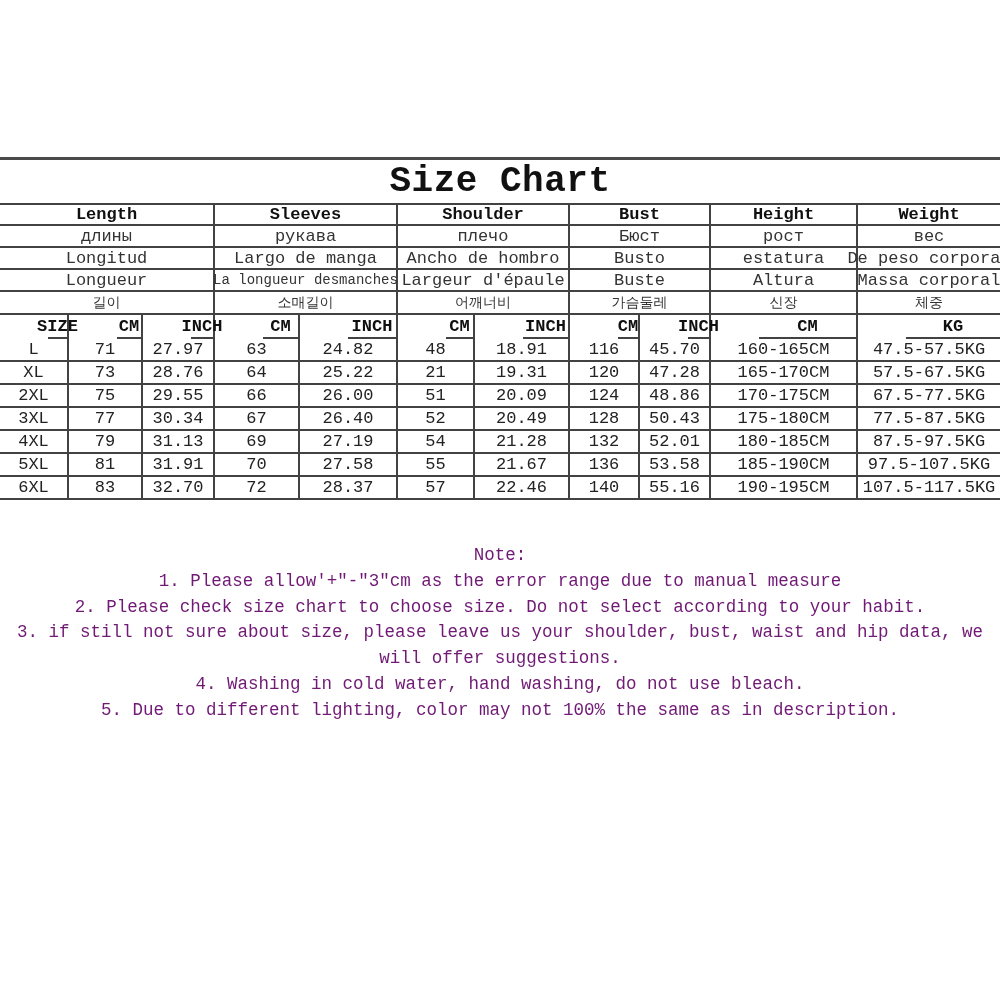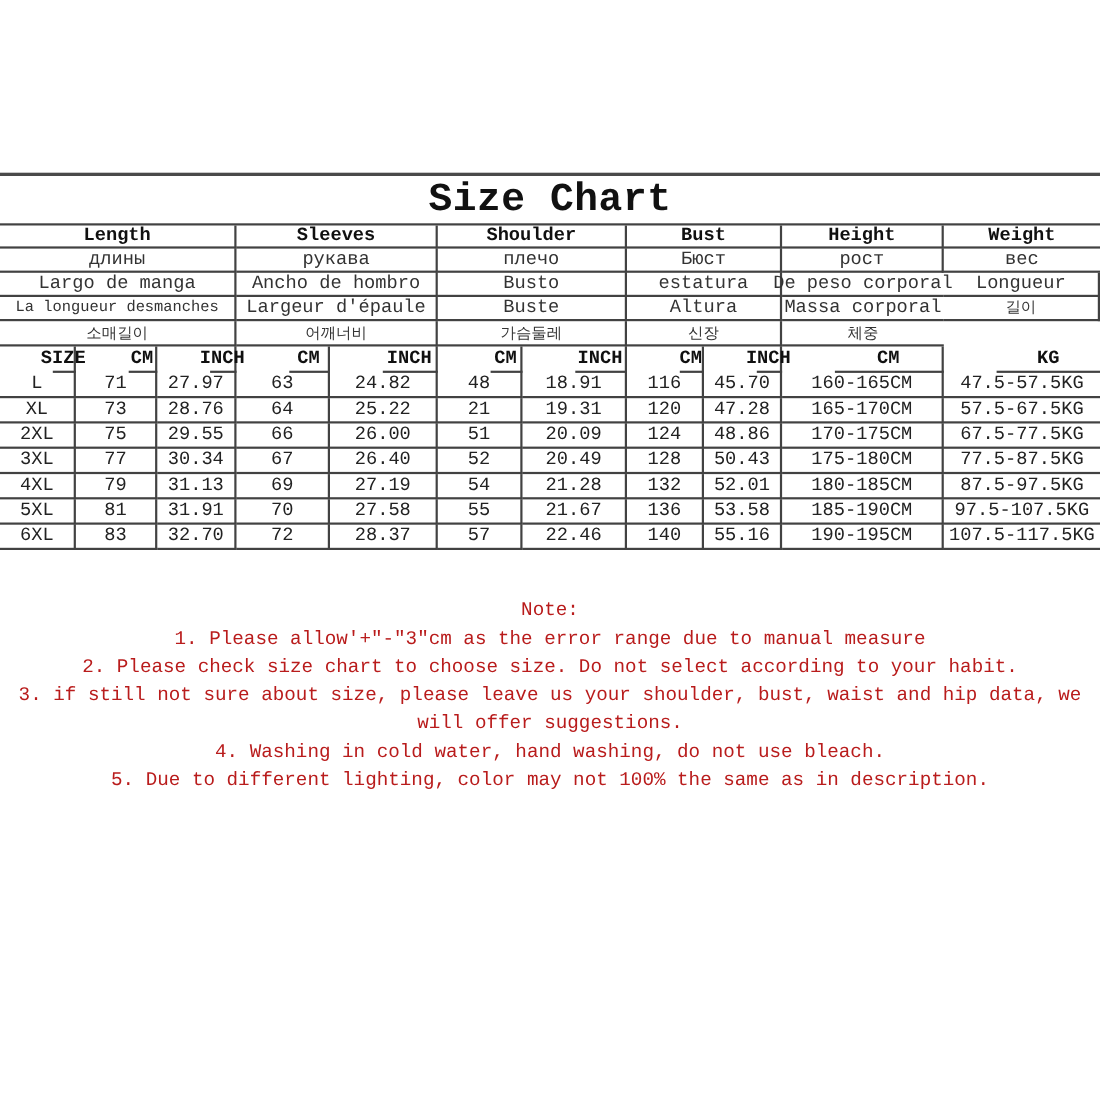--- a/index.html
+++ b/index.html
@@ -42,21 +42,21 @@
     white-space: nowrap;
   }
   .vr { border-right: 2px solid #424242; }
   .en { font-weight: bold; color: #101010; }
   .ko { font-size: 14px; }
   .small { font-size: 14px; }
   .dcell { color: #222; }
   .dhead { font-weight: bold; color: #101010; margin-left: 48px; }
   .notes {
     top: 543px; left: 0; width: 1000px;
-    text-align: center; font-size: 17.5px; line-height: 25.8px; color: #b91c1c;
+    text-align: center; font-size: 17.5px; line-height: 25.8px; color: #701a75;
   }
 </style>
 </head>
 <body>
 
 <div>
   <div class="abs rule-top"></div>
   <div class="abs title">Size Chart</div>
   <div class="abs tbl hgrid">
       <div class="cell en vr">Length</div>
@@ -64,20 +64,21 @@
       <div class="cell en vr">Shoulder</div>
       <div class="cell en vr">Bust</div>
       <div class="cell en vr">Height</div>
       <div class="cell en">Weight</div>
       <div class="cell ru vr">длины</div>
       <div class="cell ru vr">рукава</div>
       <div class="cell ru vr">плечо</div>
       <div class="cell ru vr">Бюст</div>
       <div class="cell ru vr">рост</div>
       <div class="cell ru">вес</div>
+      <div class="cell es vr">Longitud</div>
       <div class="cell es vr">Largo de manga</div>
       <div class="cell es vr">Ancho de hombro</div>
       <div class="cell es vr">Busto</div>
       <div class="cell es vr">estatura</div>
       <div class="cell es">De peso corporal</div>
       <div class="cell fr vr">Longueur</div>
       <div class="cell fr vr small">La longueur desmanches</div>
       <div class="cell fr vr">Largeur d'épaule</div>
       <div class="cell fr vr">Buste</div>
       <div class="cell fr vr">Altura</div>

